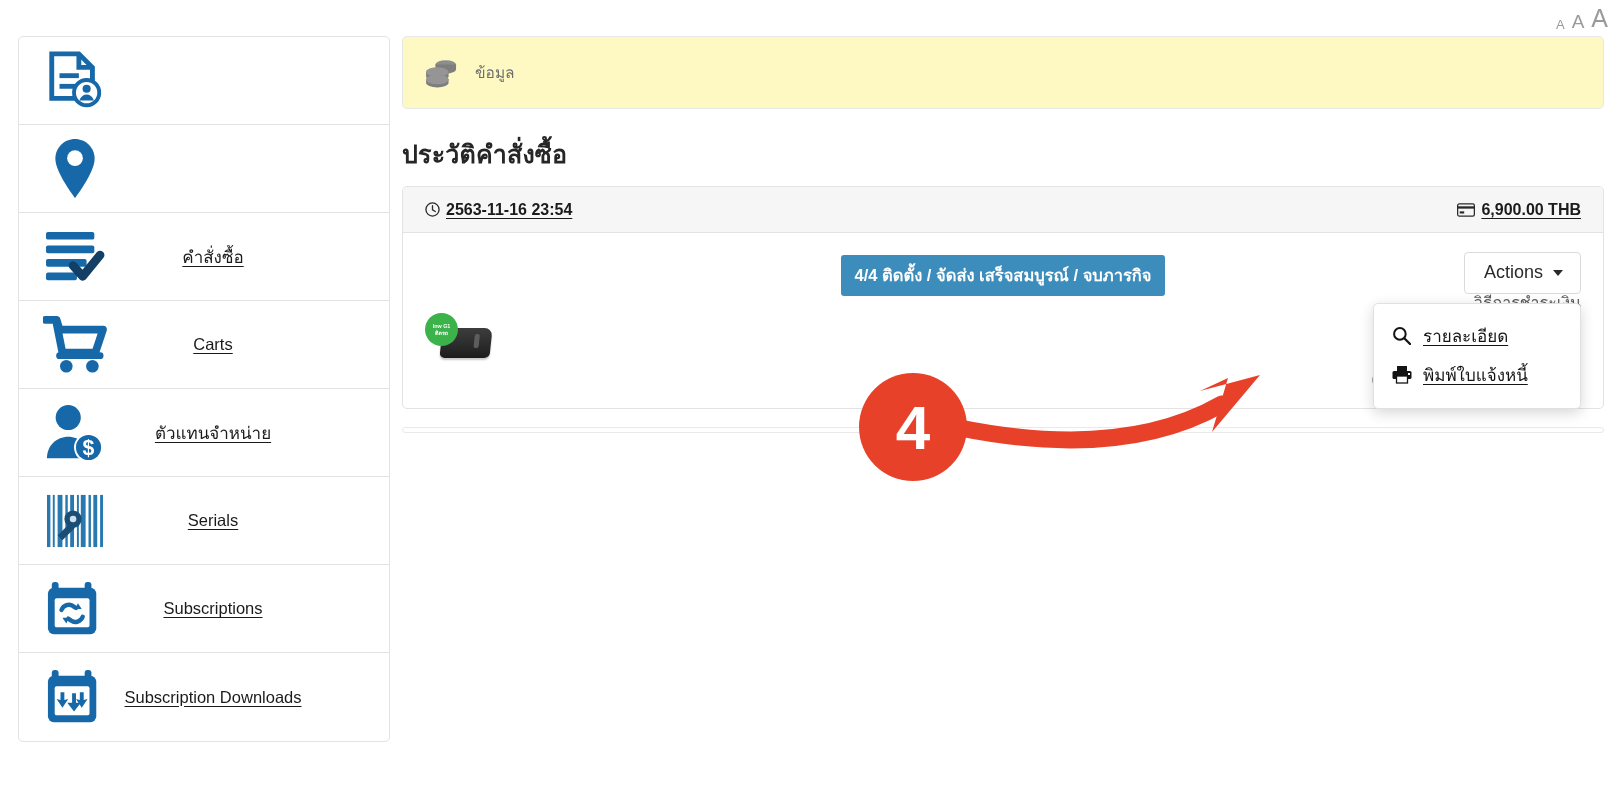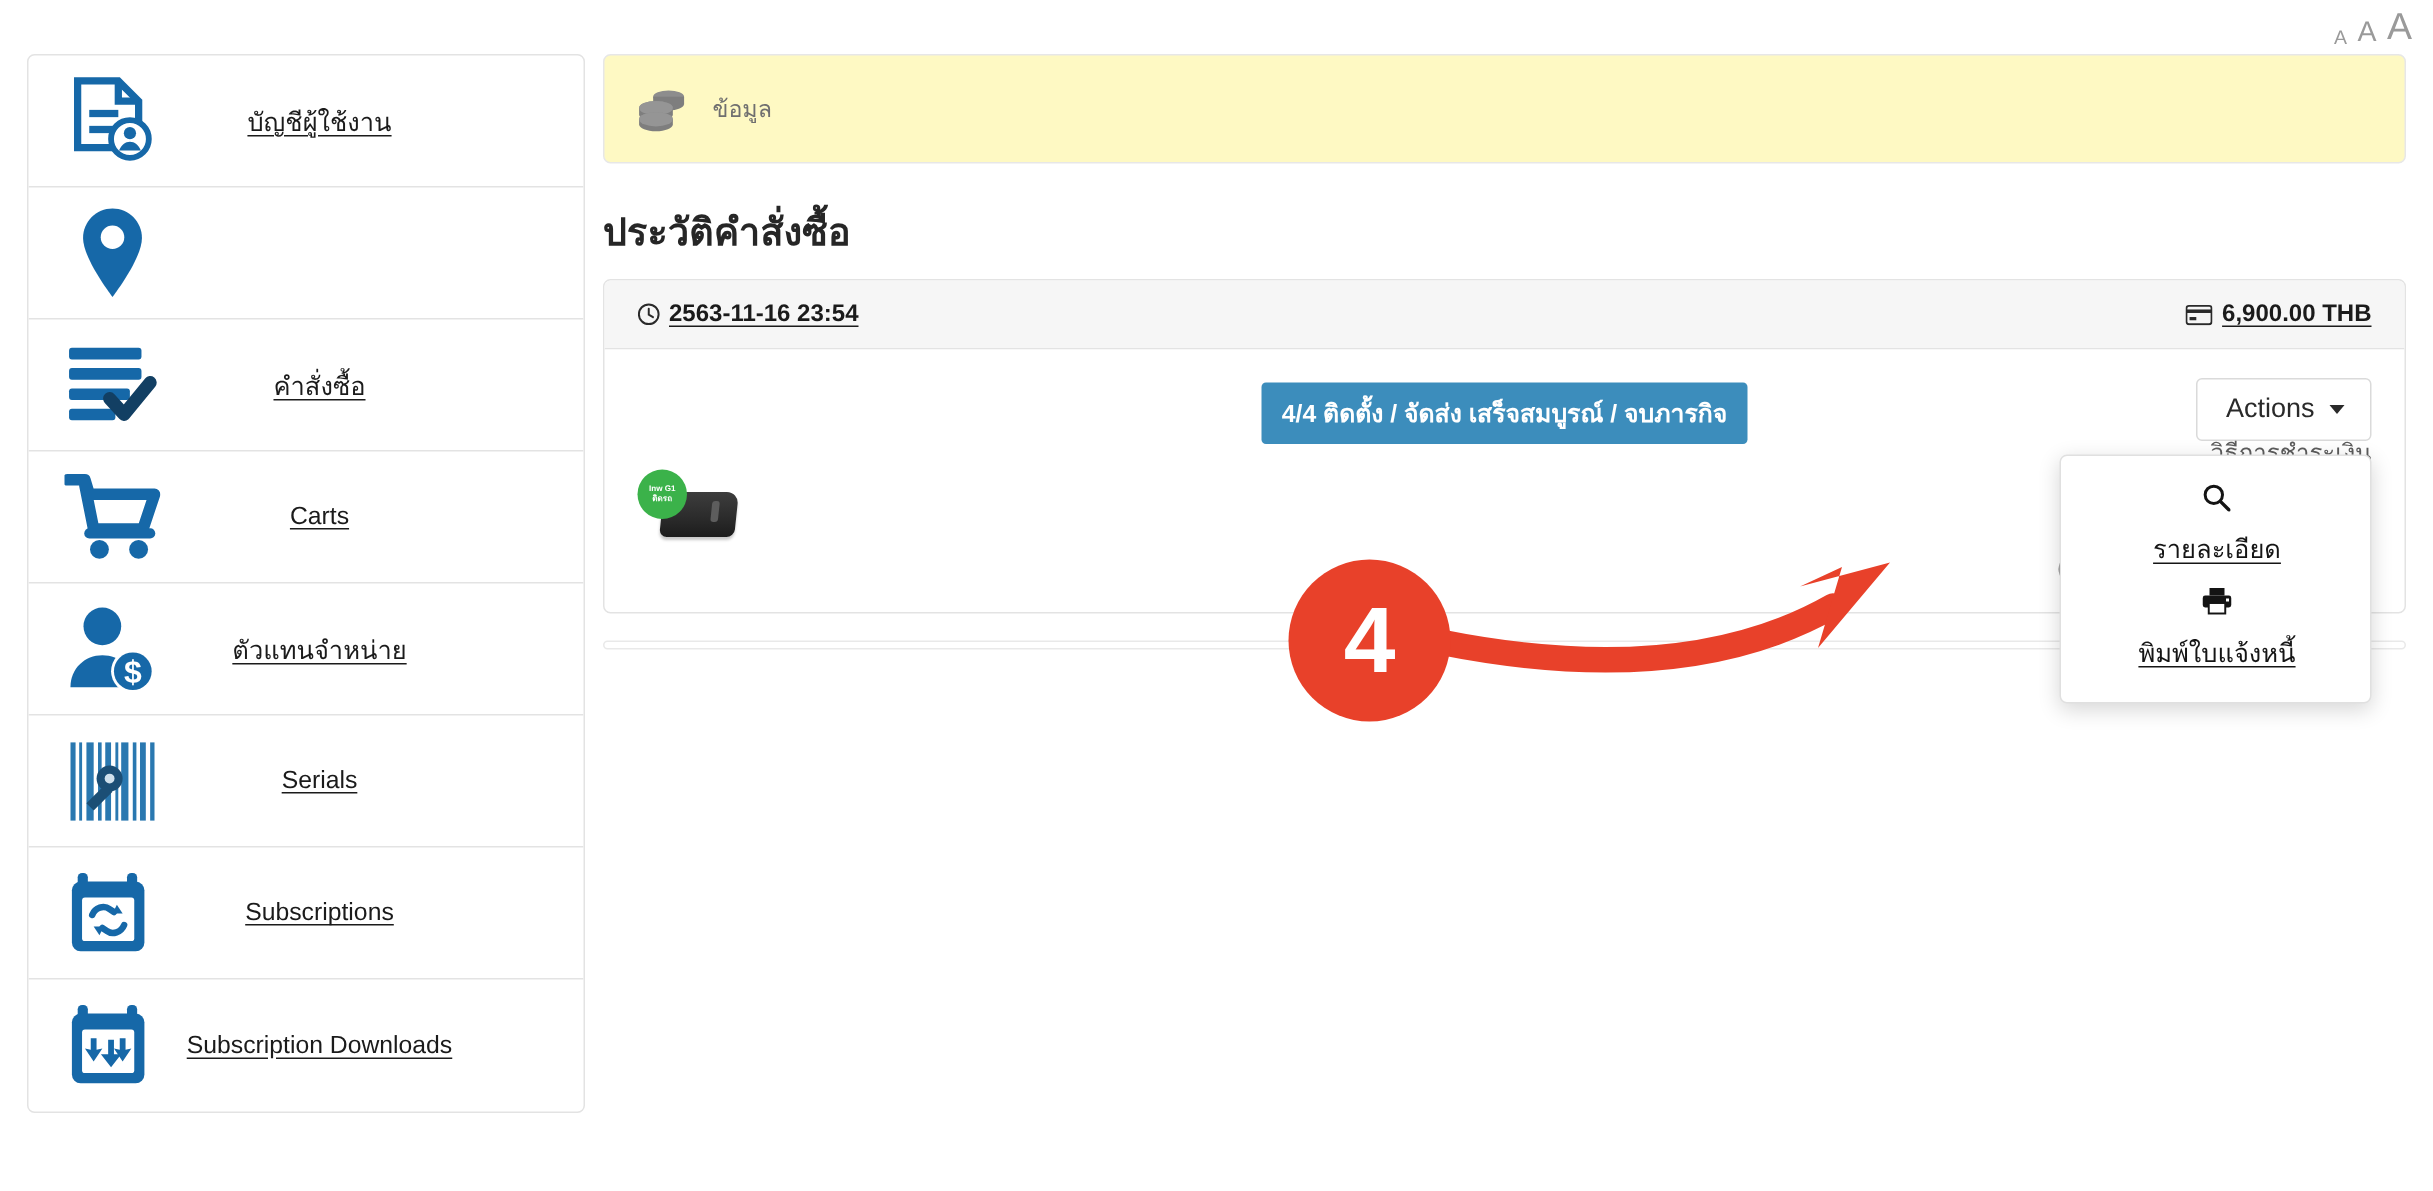--- a/index.html
+++ b/index.html
@@ -147,21 +147,20 @@
     padding: 12px 0 14px 0;
     z-index: 40;
   }
   .dd-item {
     display: flex; align-items: center; gap: 11px;
     padding: 6px 16px 6px 18px;
     font-size: 17px;
     color: #151515;
     cursor: pointer;
     white-space: nowrap;
-    flex-direction: column;
   }
   .dd-item .dd-text {
     text-decoration: underline; text-underline-offset: 3px;
   }
   .dd-icon { color: #141414; display: flex; align-items: center; width: 20px; }
 
   .prod-row { display: flex; align-items: flex-start; gap: 18px; margin-top: 6px; }
   .prod-thumb {
     width: 66px; height: 54px; position: relative; flex: none; margin-top: 6px;
   }
@@ -241,23 +240,20 @@
       <div class="side-icon">
         <svg width="62" height="62" viewBox="0 0 64 64" fill="none">
           <path d="M8 4h28l14 14v28a4 4 0 0 1-4 4H8V4z" stroke="#1668a8" stroke-width="5" fill="none"></path>
           <path d="M36 4v14h14" stroke="#1668a8" stroke-width="5" fill="none"></path>
           <rect x="16" y="24" width="20" height="5" fill="#1668a8"></rect>
           <rect x="16" y="35" width="20" height="5" fill="#1668a8"></rect>
           <circle cx="44" cy="44" r="13" fill="#fff" stroke="#1668a8" stroke-width="4"></circle>
           <circle cx="44" cy="40" r="4.2" fill="#1668a8"></circle>
           <path d="M36.5 52c1.6-4 4.3-6 7.5-6s5.9 2 7.5 6" fill="#1668a8"></path>
         </svg>
-      </div>
-      <div class="side-label-wrap">
-        <span class="side-label thai">บัญชีผู้ใช้งาน</span>
       </div>
     </div>
 
     <div class="side-item">
       <div class="side-icon">
         <svg width="52" height="62" viewBox="0 0 44 60">
           <path d="M22 1C11.5 1 3 9.5 3 20c0 13.5 19 38 19 38s19-24.5 19-38C41 9.5 32.5 1 22 1z" fill="#1668a8"></path>
           <circle cx="22" cy="19.5" r="7.6" fill="#fff"></circle>
         </svg>
       </div>

